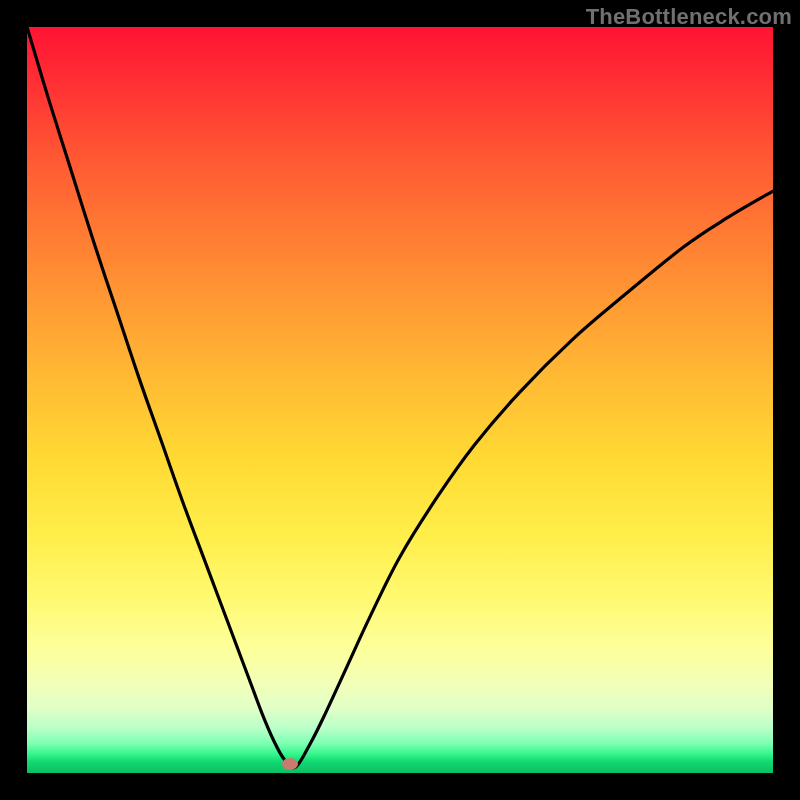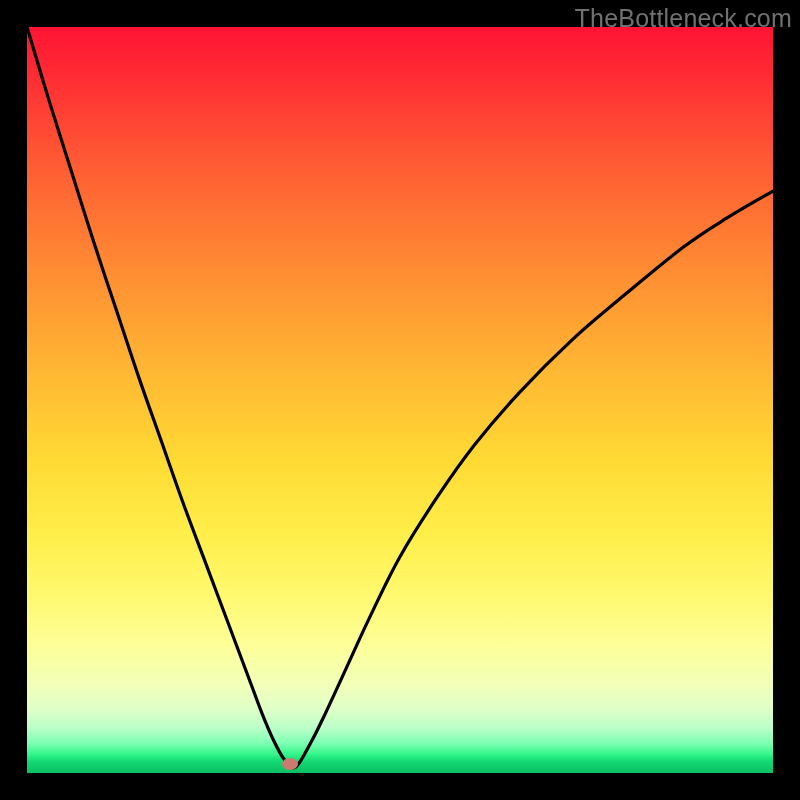--- a/index.html
+++ b/index.html
@@ -44,22 +44,22 @@
       #33f58a 97.5%,
       #12d872 98.5%,
       #0cbf63 100%
     );
   }
   .watermark {
     position: absolute;
     top: 4px;
     right: 8px;
     color: #707070;
-    font-size: 25px;
-    font-weight: 400;
+    font-size: 22px;
+    font-weight: 700;
     letter-spacing: 0.2px;
     user-select: none;
   }
   svg.curve {
     position: absolute;
     left: 27px;
     top: 27px;
     width: 746px;
     height: 746px;
     overflow: visible;

